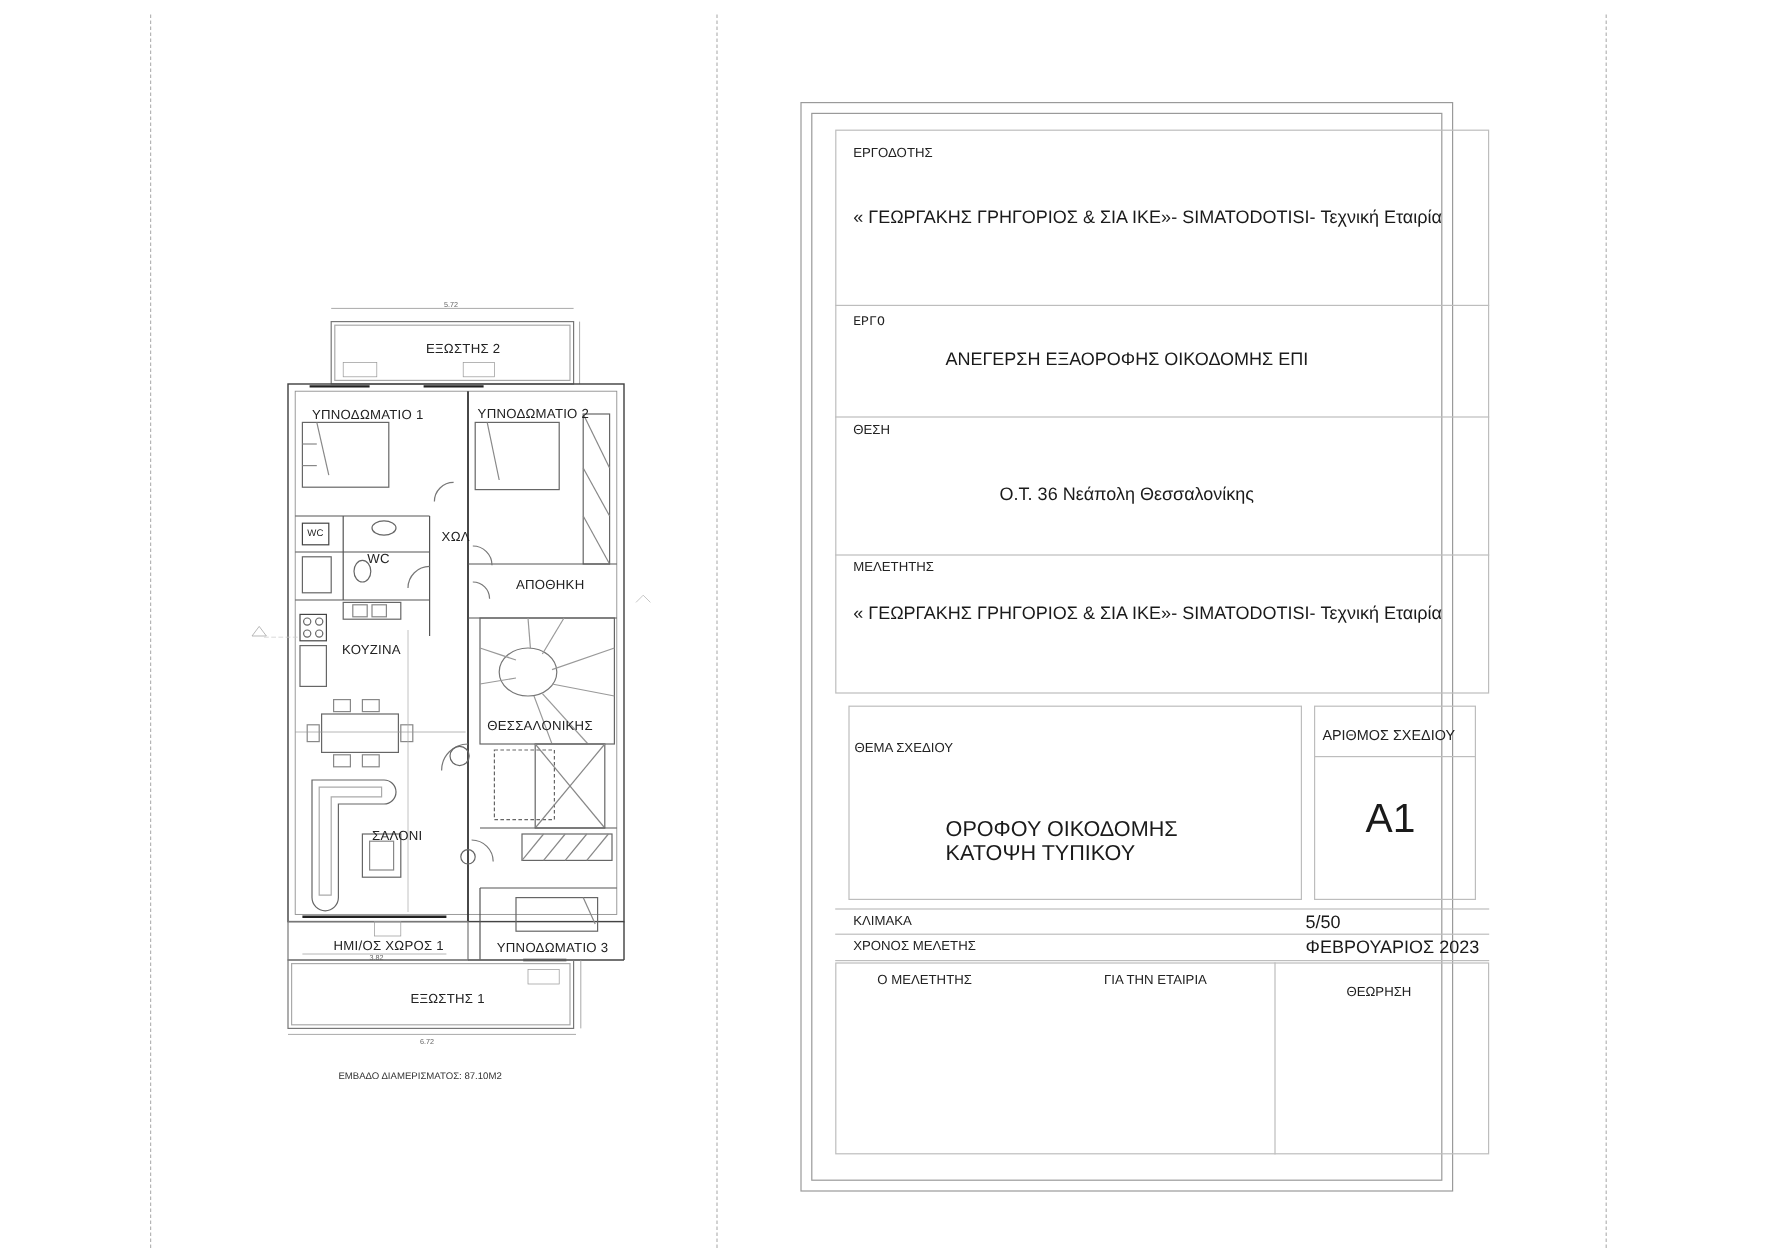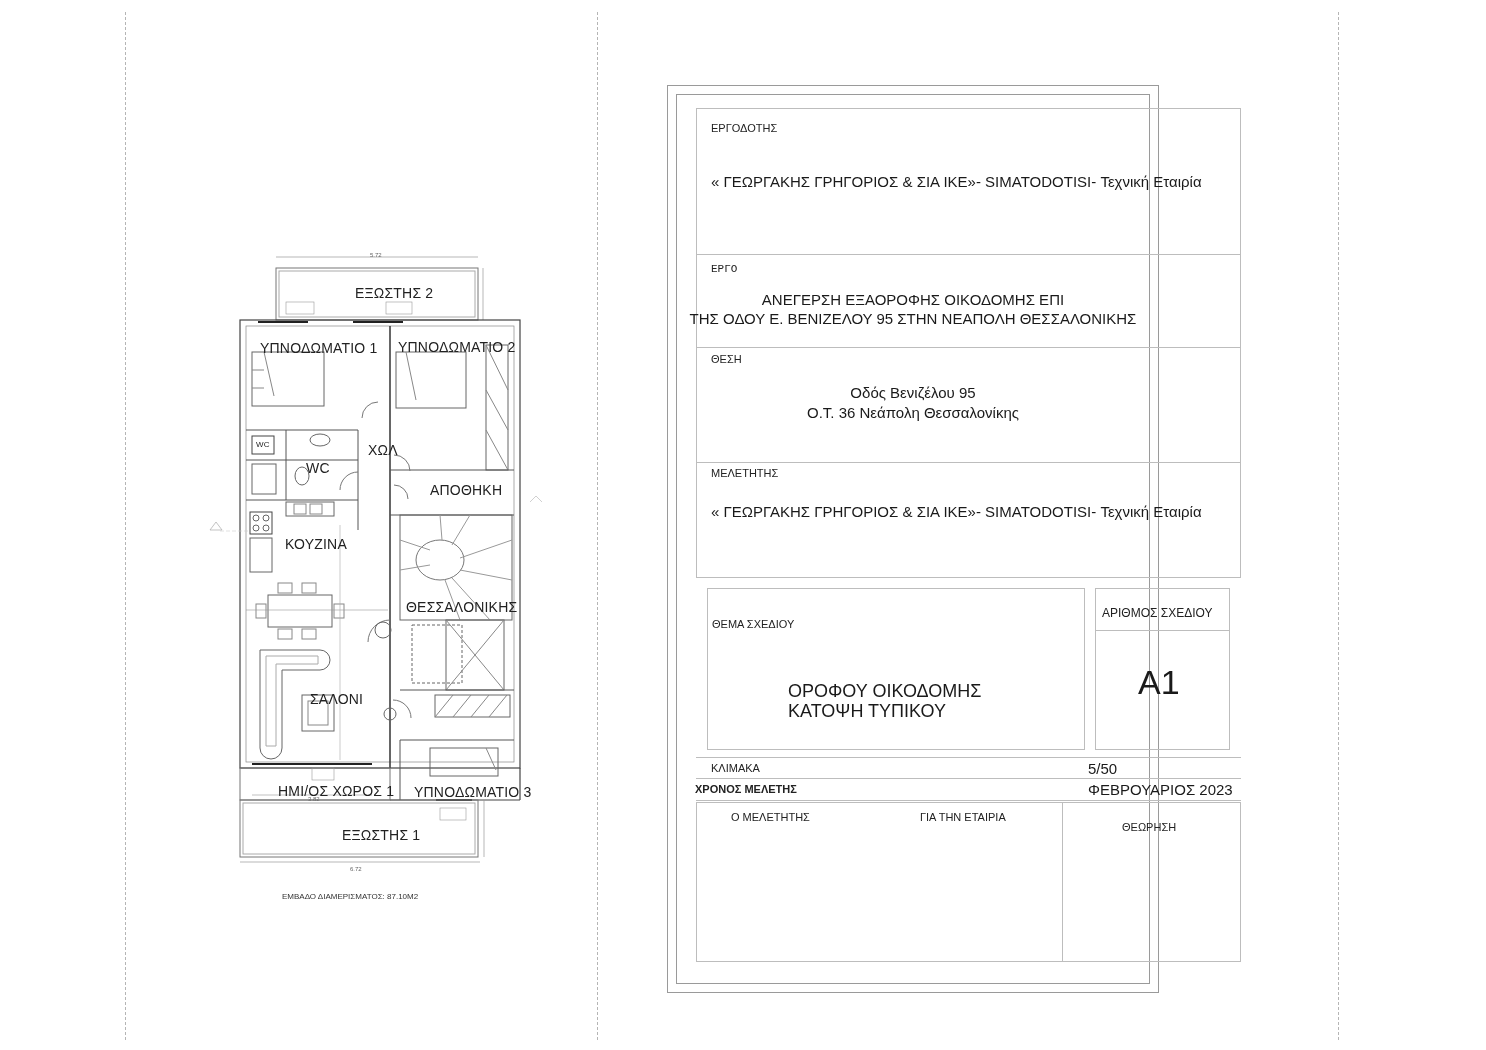--- a/index.html
+++ b/index.html
@@ -4,24 +4,24 @@
   <style>
     html, body { margin: 0; padding: 0; background: #ffffff; }
     body { width: 1486px; height: 1050px; position: relative; overflow: hidden;
            font-family: "Liberation Sans", sans-serif; color: #1a1a1a; }
     .dash-v { position: absolute; top: 12px; bottom: 10px; width: 0;
               border-left: 1px dashed #b5b5b5; }
     .abs { position: absolute; }
     
     #plan { position: absolute; left: 190px; top: 240px; width: 360px; height: 680px; }
     #plan svg { position: absolute; left: 0; top: 0; }
-    .room-label { position: absolute; font-size: 14px; color: #222; letter-spacing: 0.2px; white-space: nowrap; }
+    .room-label { position: absolute; font-size: 11px; color: #222; letter-spacing: 0.2px; white-space: nowrap; }
     .plan-area { position: absolute; font-size: 8px; color: #333; white-space: nowrap; }
     
-    #title-block { position: absolute; left: 667px; top: 85px; width: 492px; height: 908px;
+    #title-block { position: absolute; left: 667px; top: 85px; width: 544px; height: 908px;
                    border: 1px solid #9a9a9a; box-sizing: border-box; }
     #title-inner { position: absolute; left: 8px; top: 8px; right: 8px; bottom: 8px;
                    border: 1px solid #9a9a9a; }
     .tb-box { position: absolute; border: 1px solid #bdbdbd; box-sizing: border-box; }
     .tb-label { position: absolute; font-size: 11px; color: #222; white-space: nowrap; }
     .tb-value { position: absolute; font-size: 15px; color: #1a1a1a; white-space: nowrap; }
     .tb-center { position: absolute; left: 0; right: 0; text-align: center; font-size: 15px; line-height: 19px; color: #1a1a1a; }
     .hline { position: absolute; height: 0; border-top: 1px solid #bdbdbd; }
   </style>
 </head>
@@ -194,45 +194,43 @@
   <div class="tb-box" style="left:28px; top:22px; width:545px; height:470px;"></div>
   <div class="hline" style="left:28px; width:545px; top:168px;"></div>
   <div class="hline" style="left:28px; width:545px; top:261px;"></div>
   <div class="hline" style="left:28px; width:545px; top:376px;"></div>
 
   <div class="tb-label" style="left:43px; top:36px;">ΕΡΓΟΔΟΤΗΣ</div>
   <div class="tb-value" style="left:43px; top:87px;">« ΓΕΩΡΓΑΚΗΣ ΓΡΗΓΟΡΙΟΣ &amp; ΣΙΑ ΙΚΕ»- SIMATODOTISI- Τεχνική Εταιρία</div>
 
   <div class="tb-label" style="left:43px; top:177px;font-family:Liberation Mono, monospace;">ΕΡΓΟ</div>
   <div class="tb-center" style="top:204px;">ΑΝΕΓΕΡΣΗ ΕΞΑΟΡΟΦΗΣ ΟΙΚΟΔΟΜΗΣ  ΕΠΙ</div>
-  <div class="tb-center" style="top:223px;">ΤΗΣ ΟΔΟΥ  Ε. ΒΕΝΙΖΕΛΟΥ 95 ΣΤΗΝ ΝΕΑΠΟΛΗ ΘΕΣΣΑΛΟΝΙΚΗΣ</div>
 
   <div class="tb-label" style="left:43px; top:267px;">ΘΕΣΗ</div>
-  <div class="tb-center" style="top:297px;">Οδός Βενιζέλου 95</div>
   <div class="tb-center" style="top:317px;">Ο.Τ. 36 Νεάπολη Θεσσαλονίκης</div>
 
   <div class="tb-label" style="left:43px; top:381px;">ΜΕΛΕΤΗΤΗΣ</div>
   <div class="tb-value" style="left:43px; top:417px;">« ΓΕΩΡΓΑΚΗΣ ΓΡΗΓΟΡΙΟΣ &amp; ΣΙΑ ΙΚΕ»- SIMATODOTISI- Τεχνική Εταιρία</div>
 
   <div class="tb-box" style="left:39px; top:502px; width:378px; height:162px;"></div>
   <div class="tb-label" style="left:44px; top:511px;margin-top:21px;">ΘΕΜΑ ΣΧΕΔΙΟΥ</div>
   <div class="tb-value" style="left:120px; top:571px; font-size:18px;margin-top:44px;">ΚΑΤΟΨΗ ΤΥΠΙΚΟΥ</div>
   <div class="tb-value" style="left:120px; top:595px; font-size:18px;">ΟΡΟΦΟΥ ΟΙΚΟΔΟΜΗΣ</div>
 
   <div class="tb-box" style="left:427px; top:502px; width:135px; height:162px;"></div>
   <div class="hline" style="left:427px; width:135px; top:544px;"></div>
   <div class="tb-label" style="left:434px; top:520px; font-size:12px;">ΑΡΙΘΜΟΣ ΣΧΕΔΙΟΥ</div>
   <div class="tb-value" style="left:470px; top:577px; font-size:34px;">A1</div>
 
   <div class="hline" style="left:28px; width:545px; top:671px;"></div>
   <div class="hline" style="left:28px; width:545px; top:692px;"></div>
   <div class="hline" style="left:28px; width:545px; top:714px;"></div>
   <div class="tb-label" style="left:43px; top:676px;">ΚΛΙΜΑΚΑ</div>
   <div class="tb-value" style="left:420px; top:674px;">5/50</div>
-  <div class="tb-label" style="left:27px; top:697px;font-weight:bold;">ΧΡΟΝΟΣ ΜΕΛΕΤΗΣ</div>
+  <div class="tb-label" style="left:43px; top:697px;">ΧΡΟΝΟΣ ΜΕΛΕΤΗΣ</div>
   <div class="tb-value" style="left:420px; top:695px;">ΦΕΒΡΟΥΑΡΙΟΣ 2023</div>
 
   <div class="tb-box" style="left:28px; top:716px; width:545px; height:160px;"></div>
   <div class="abs" style="left:394px; top:716px; width:0; height:160px; border-left:1px solid #bdbdbd;"></div>
   <div class="tb-label" style="left:43px; top:725px;margin-left:20px;">Ο ΜΕΛΕΤΗΤΗΣ</div>
   <div class="tb-label" style="left:252px; top:725px;">ΓΙΑ ΤΗΝ ΕΤΑΙΡΙΑ</div>
   <div class="tb-label" style="left:454px; top:735px;">ΘΕΩΡΗΣΗ</div>
 </div>
 
 </body></html>

